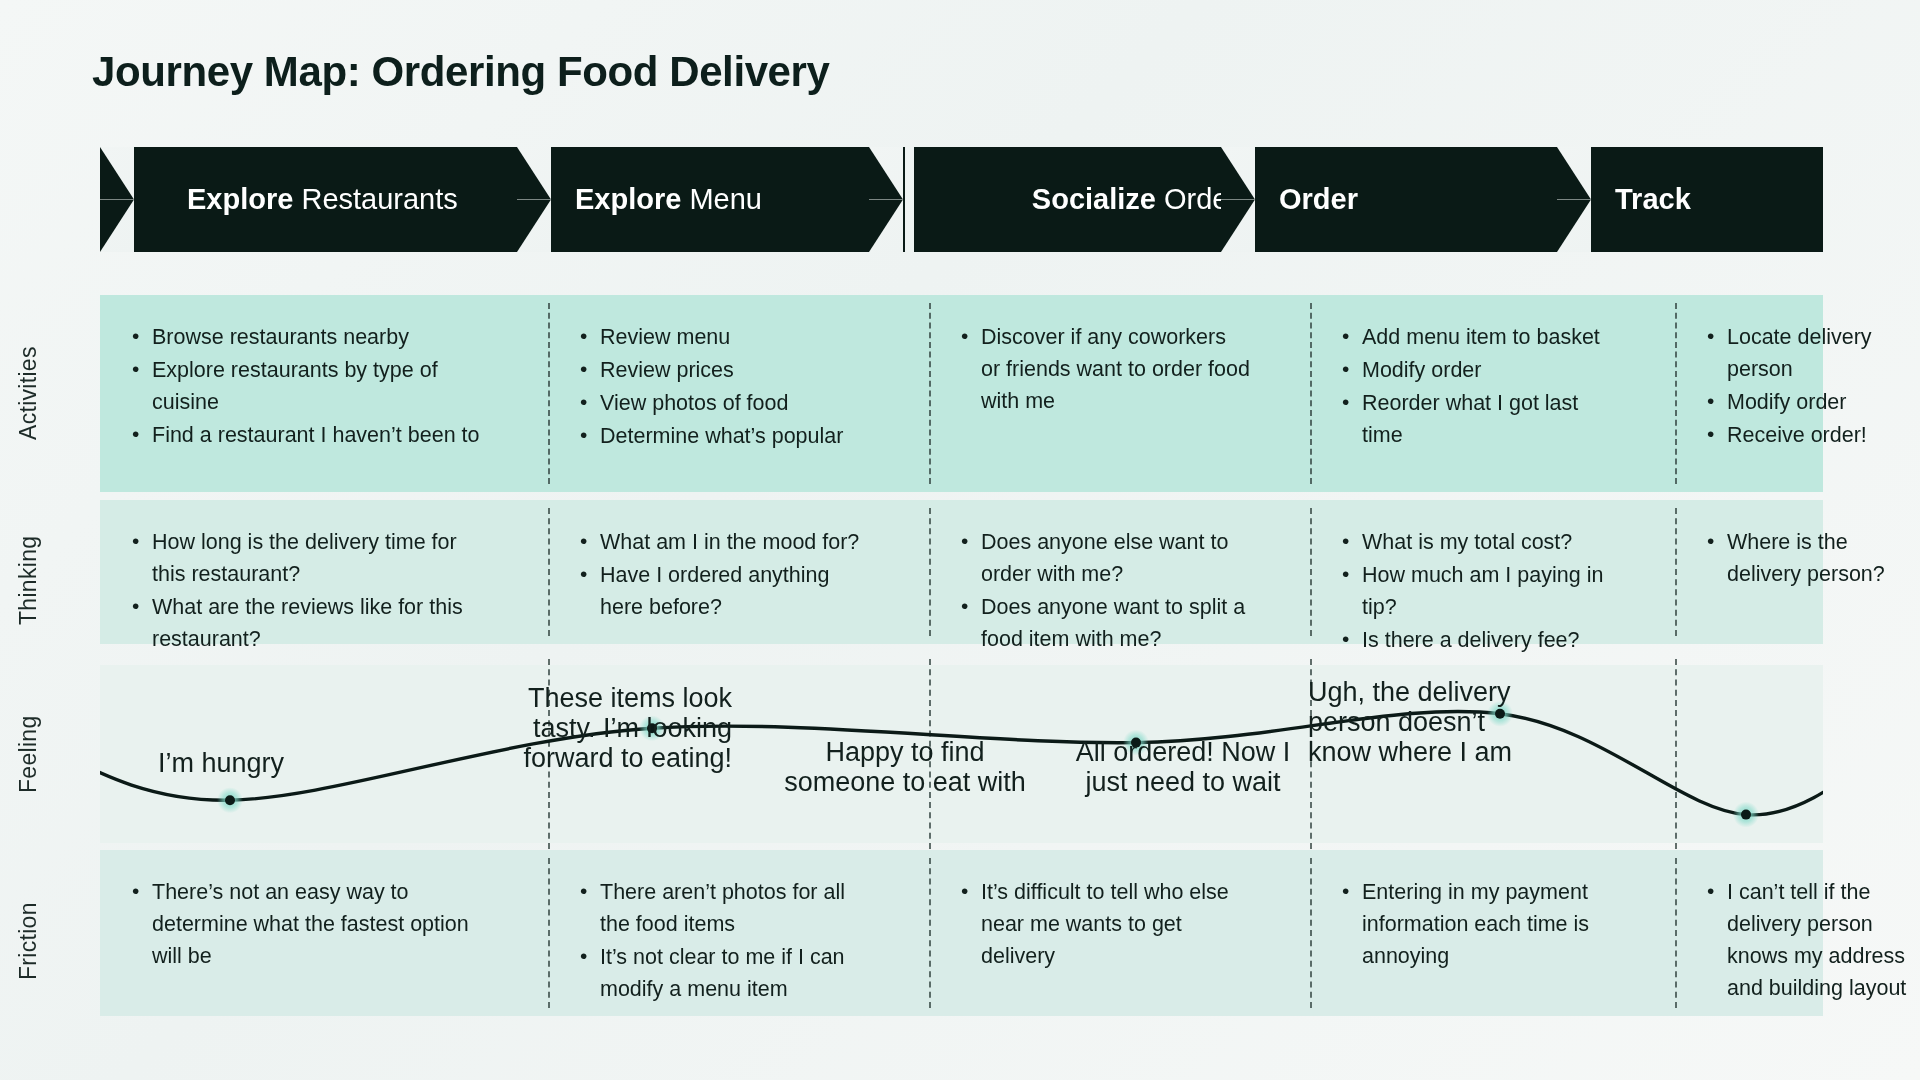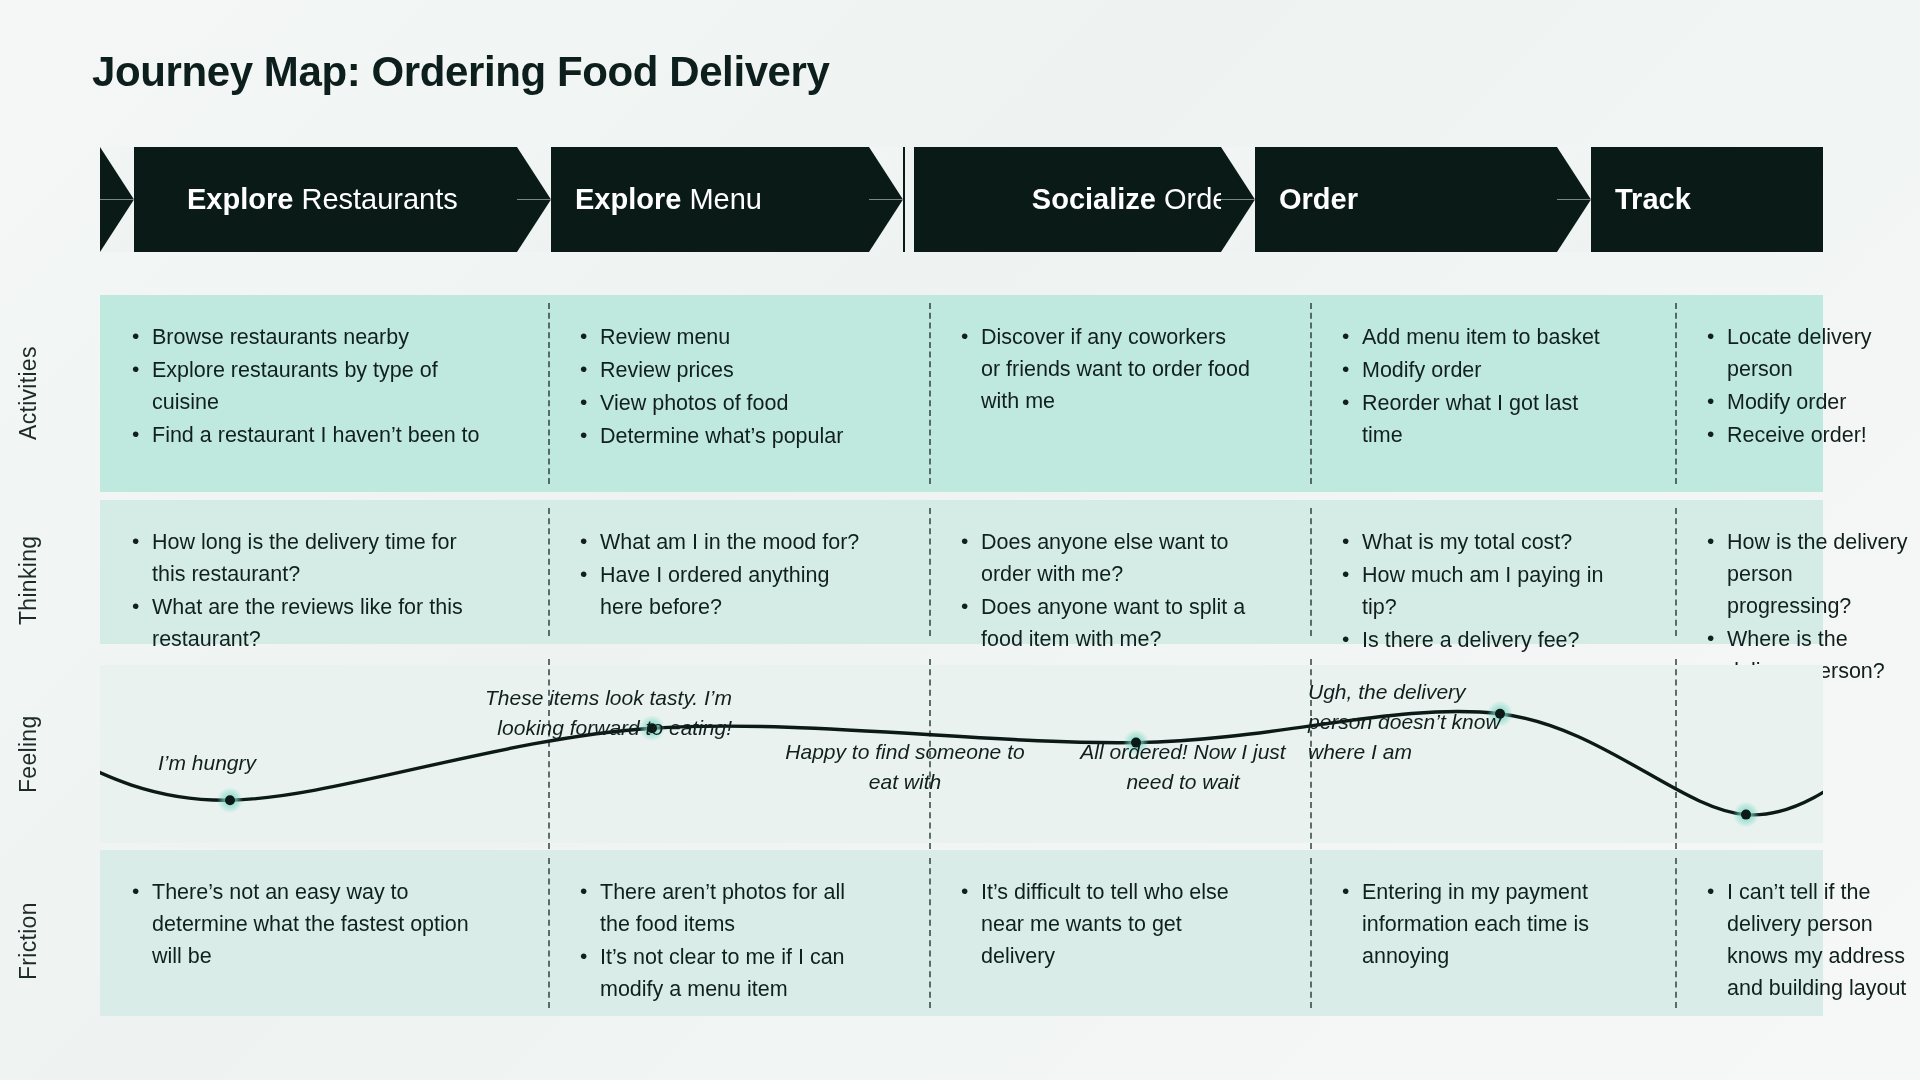--- a/index.html
+++ b/index.html
@@ -87,22 +87,22 @@
     margin-bottom: 1px;
   }
   ul.bullets li::before {
     content: "•"; position: absolute; left: 2px; top: -1px;
     font-size: 21px; color: #12201d;
   }
 
   
   #feel-svg { position: absolute; left: 0; top: 0; }
   .feel-caption {
-    position: absolute; font-size: 21px; line-height: 30px;
-    color: #12201d; z-index: 3; font-style: italic;
+    position: absolute; font-size: 27px; line-height: 30px;
+    color: #12201d; z-index: 3;
   }
 </style>
 </head>
 <body>
 
 <div id="stage">
 
   <div id="title">Journey Map: Ordering Food Delivery</div>
 
   <div id="phase-bar">
@@ -201,21 +201,20 @@
             <div class="divider"></div>
             <ul class="bullets">
               <li>What is my total cost?</li>
               <li>How much am I paying in tip?</li>
               <li>Is there a delivery fee?</li>
             </ul>
           </div>
           <div class="col" style="width: 264px;">
             <div class="divider"></div>
             <ul class="bullets">
-              <li>How is the delivery person progressing?</li>
               <li>Where is the delivery person?</li>
             </ul>
           </div>
         </div>
       </div>
       <div class="row-label" style="top: 665px; height: 178px;">Feeling</div>
       <div class="row" style="top: 665px; height: 178px;">
         <div class="row-bg" style="background: rgb(233, 242, 239);"></div>
         <div class="cols">
           <div class="col" style="width: 419px;"></div>

